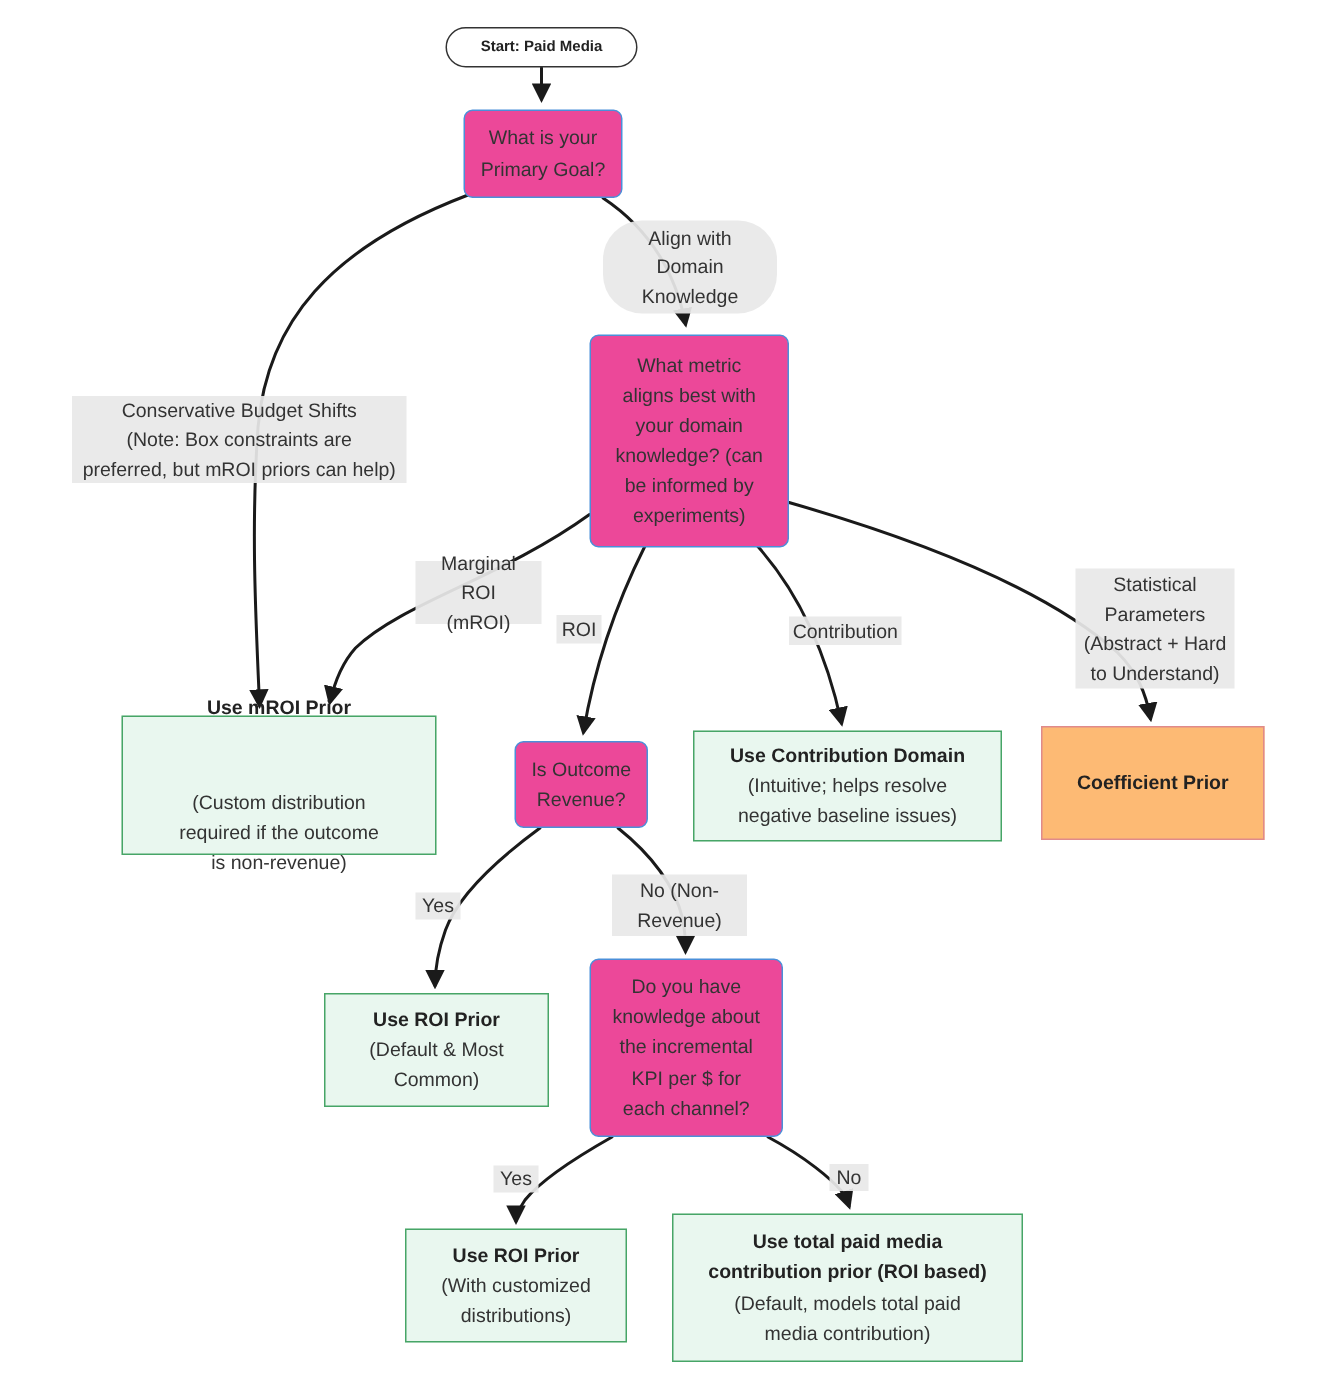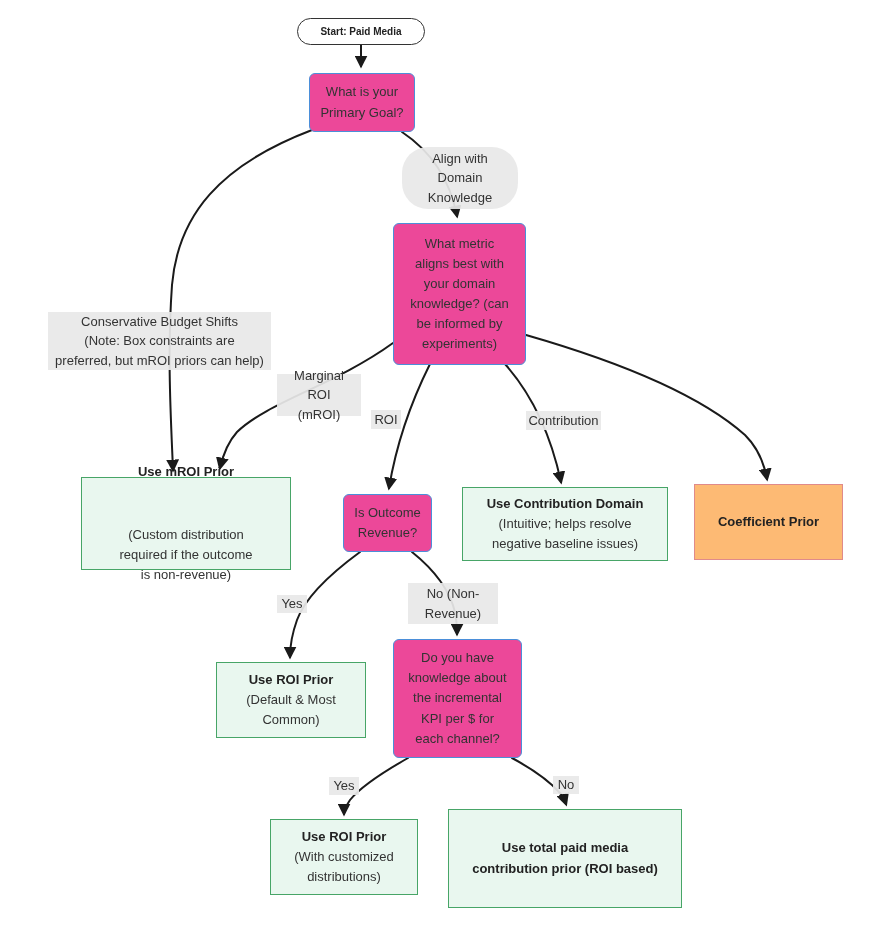--- a/index.html
+++ b/index.html
@@ -50,30 +50,34 @@
     <path class="edge" d="M393,343 C 335,385 268,402 237,432 C 228,442 223,455 220,468" marker-end="url(#arrow)"></path>
     <path class="edge" d="M430,364 C 412,400 397,440 389,488" marker-end="url(#arrow)"></path>
     <path class="edge" d="M505,364 C 535,398 552,440 561,482" marker-end="url(#arrow)"></path>
     <path class="edge" d="M526,335 C 620,362 700,395 745,435 C 758,448 764,462 767,479" marker-end="url(#arrow)"></path>
     <path class="edge" d="M360,552 C 330,574 305,598 297,620 C 292,634 290,646 290,657" marker-end="url(#arrow)"></path>
     <path class="edge" d="M412,552 C 437,572 450,592 455,612 C 457,622 457,628 457,634" marker-end="url(#arrow)"></path>
     <path class="edge" d="M408,758 C 378,775 358,790 350,800 C 346,806 344,810 344,814" marker-end="url(#arrow)"></path>
     <path class="edge" d="M512,758 C 538,772 554,786 561,794 C 564,798 565,801 566,804" marker-end="url(#arrow)"></path>
   </svg>
 
-  <div class="elabel" style="left:48px; top:264px; width:223px; height:58px;margin-top:48px;">Conservative Budget Shifts
+  <div class="elabel" style="left:48px; top:264px; width:223px; height:58px;">Conservative Budget Shifts
 (Note: Box constraints are
 preferred, but mROI priors can help)</div>
   <div class="elabel" style="left:402px; top:147px; width:116px; height:62px;border-radius:26px;">Align with
 Domain
 Knowledge</div>
   <div class="elabel" style="left:254px; top:374px; width:84px; height:42px;margin-left:23px;">Marginal ROI
 (mROI)</div>
   <div class="elabel" style="left:371px; top:410px; width:30px; height:19px;">ROI</div>
   <div class="elabel" style="left:526px; top:411px; width:75px; height:19px;">Contribution</div>
+  <div class="elabel" style="left:717px; top:379px; width:106px; height:80px;">Statistical
+Parameters
+(Abstract + Hard
+to Understand)</div>
   <div class="elabel" style="left:277px; top:595px; width:30px; height:18px;">Yes</div>
   <div class="elabel" style="left:408px; top:583px; width:90px; height:41px;">No (Non-
 Revenue)</div>
   <div class="elabel" style="left:329px; top:777px; width:30px; height:18px;">Yes</div>
   <div class="elabel" style="left:553px; top:776px; width:26px; height:18px;">No</div>
 
   <div class="start" style="left:297px; top:18px; width:128px; height:27px;">Start: Paid Media</div>
 
   <div class="node q" style="left:309px; top:73px; width:106px; height:59px;">What is your
 Primary Goal?</div>
@@ -119,15 +123,17 @@
 
   <div class="node ok" style="left:270px; top:819px; width:148px; height:76px;">
     <span class="t">Use ROI Prior</span>
     <span class="s">(With customized
 distributions)</span>
   </div>
 
   <div class="node ok" style="left:448px; top:809px; width:234px; height:99px;">
     <span class="t">Use total paid media
 contribution prior (ROI based)</span>
+    <span class="s">(Default, models total paid
+media contribution)</span>
   </div>
 
 </div>
 
 </body></html>

